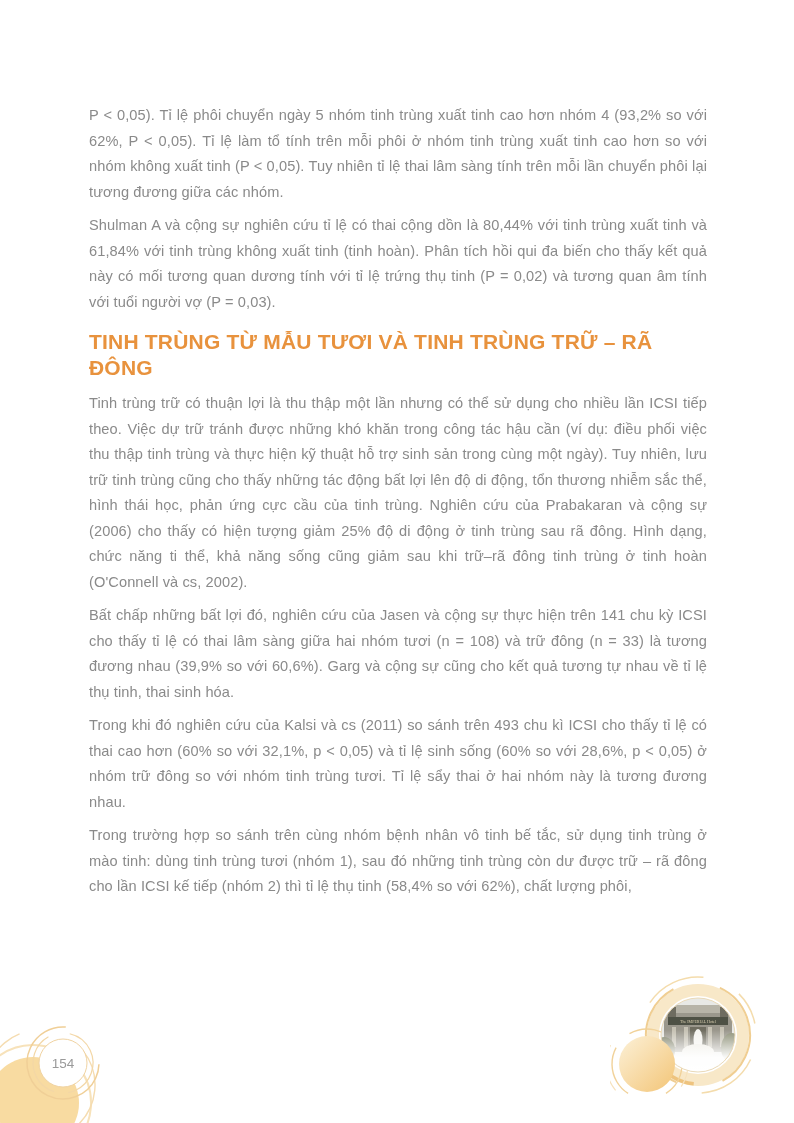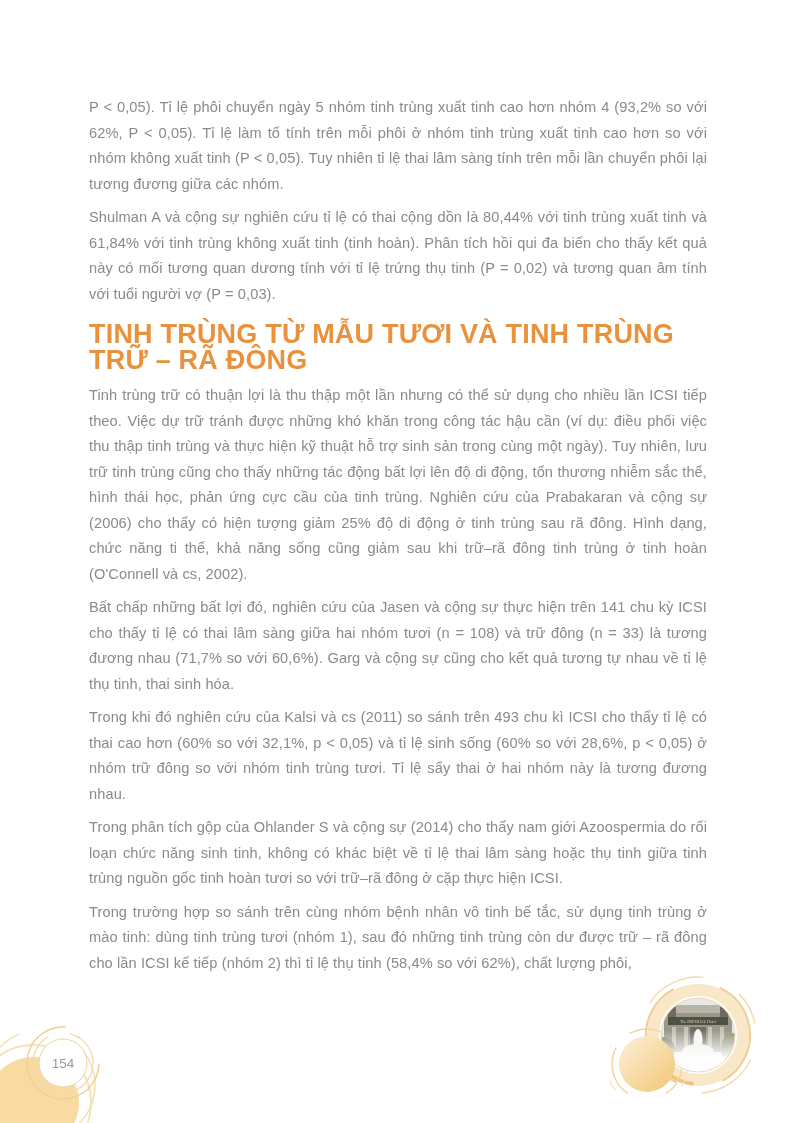--- a/index.html
+++ b/index.html
@@ -14,47 +14,46 @@
   .content{
     position:absolute;
     left:89px;top:95px;
     width:618px;
     color:#8a8a8a;
     font-size:14.6px;
     line-height:25.5px;
     text-align:justify;
     letter-spacing:0.1px;
   }
-  .content p{margin:0 0 8px 0;}
+  .content p{margin:8px 0 8px 0;}
   .content h2{
     margin:14px 0 10px 0;
     color:#E8923D;
-    font-size:27px;
+    font-size:21px;
     line-height:26px;
     font-weight:bold;
     letter-spacing:0.2px;
     text-align:left;
   }
   .decor{position:absolute;pointer-events:none;}
   .decor-left{left:0;top:985px;}
   .decor-right{left:610px;top:960px;}
 </style>
 </head>
 <body>
 
 <div class="page">
 
   <main class="content">
     <p>P &lt; 0,05). Tỉ lệ phôi chuyển ngày 5 nhóm tinh trùng xuất tinh cao hơn nhóm 4 (93,2% so với 62%, P &lt; 0,05). Tỉ lệ làm tổ tính trên mỗi phôi ở nhóm tinh trùng xuất tinh cao hơn so với nhóm không xuất tinh (P &lt; 0,05). Tuy nhiên tỉ lệ thai lâm sàng tính trên mỗi lần chuyển phôi lại tương đương giữa các nhóm.</p>
     <p>Shulman A và cộng sự nghiên cứu tỉ lệ có thai cộng dồn là 80,44% với tinh trùng xuất tinh và 61,84% với tinh trùng không xuất tinh (tinh hoàn). Phân tích hồi qui đa biến cho thấy kết quả này có mối tương quan dương tính với tỉ lệ trứng thụ tinh (P = 0,02) và tương quan âm tính với tuổi người vợ (P = 0,03).</p>
     <h2>TINH TRÙNG TỪ MẪU TƯƠI VÀ TINH TRÙNG TRỮ – RÃ ĐÔNG</h2>
     <p>Tinh trùng trữ có thuận lợi là thu thập một lần nhưng có thể sử dụng cho nhiều lần ICSI tiếp theo. Việc dự trữ tránh được những khó khăn trong công tác hậu cần (ví dụ: điều phối việc thu thập tinh trùng và thực hiện kỹ thuật hỗ trợ sinh sản trong cùng một ngày). Tuy nhiên, lưu trữ tinh trùng cũng cho thấy những tác động bất lợi lên độ di động, tổn thương nhiễm sắc thể, hình thái học, phản ứng cực cầu của tinh trùng. Nghiên cứu của Prabakaran và cộng sự (2006) cho thấy có hiện tượng giảm 25% độ di động ở tinh trùng sau rã đông. Hình dạng, chức năng ti thể, khả năng sống cũng giảm sau khi trữ–rã đông tinh trùng ở tinh hoàn (O'Connell và cs, 2002).</p>
-    <p>Bất chấp những bất lợi đó, nghiên cứu của Jasen và cộng sự thực hiện trên 141 chu kỳ ICSI cho thấy tỉ lệ có thai lâm sàng giữa hai nhóm tươi (n = 108) và trữ đông (n = 33) là tương đương nhau (71,7% so với 60,6%). Garg và cộng sự cũng cho kết quả tương tự nhau về tỉ lệ thụ tinh, thai sinh hóa.</p>
+    <p>Bất chấp những bất lợi đó, nghiên cứu của Jasen và cộng sự thực hiện trên 141 chu kỳ ICSI cho thấy tỉ lệ có thai lâm sàng giữa hai nhóm tươi (n = 108) và trữ đông (n = 33) là tương đương nhau (39,9% so với 60,6%). Garg và cộng sự cũng cho kết quả tương tự nhau về tỉ lệ thụ tinh, thai sinh hóa.</p>
     <p>Trong khi đó nghiên cứu của Kalsi và cs (2011) so sánh trên 493 chu kì ICSI cho thấy tỉ lệ có thai cao hơn (60% so với 32,1%, p &lt; 0,05) và tỉ lệ sinh sống (60% so với 28,6%, p &lt; 0,05) ở nhóm trữ đông so với nhóm tinh trùng tươi. Tỉ lệ sẩy thai ở hai nhóm này là tương đương nhau.</p>
-    <p>Trong phân tích gộp của Ohlander S và cộng sự (2014) cho thấy nam giới Azoospermia do rối loạn chức năng sinh tinh, không có khác biệt về tỉ lệ thai lâm sàng hoặc thụ tinh giữa tinh trùng nguồn gốc tinh hoàn tươi so với trữ–rã đông ở cặp thực hiện ICSI.</p>
     <p>Trong trường hợp so sánh trên cùng nhóm bệnh nhân vô tinh bế tắc, sử dụng tinh trùng ở mào tinh: dùng tinh trùng tươi (nhóm 1), sau đó những tinh trùng còn dư được trữ – rã đông cho lần ICSI kế tiếp (nhóm 2) thì tỉ lệ thụ tinh (58,4% so với 62%), chất lượng phôi,</p>
   </main>
 
   <svg class="decor decor-left" width="190" height="138" viewBox="0 0 190 138" xmlns="http://www.w3.org/2000/svg">
     <circle cx="33" cy="118" r="46" fill="#F8DBA1"></circle>
     <circle cx="33" cy="118" r="58" fill="none" stroke="#F7E2BA" stroke-width="2" stroke-dasharray="150 90" transform="rotate(-40 33 118)"></circle>
     <circle cx="40" cy="100" r="55" fill="none" stroke="#F5DCB0" stroke-width="1.4" stroke-dasharray="190 70" transform="rotate(50 40 100)"></circle>
     <circle cx="63" cy="78" r="36" fill="none" stroke="#F0CF97" stroke-width="1.5" stroke-dasharray="100 55" transform="rotate(115 63 78)"></circle>
     <circle cx="63" cy="78" r="30" fill="none" stroke="#F3D7A6" stroke-width="1.2" stroke-dasharray="55 14 70 22" transform="rotate(-25 63 78)"></circle>
     <circle cx="63" cy="78" r="24" fill="#ffffff" stroke="#F0D3A2" stroke-width="1"></circle>

